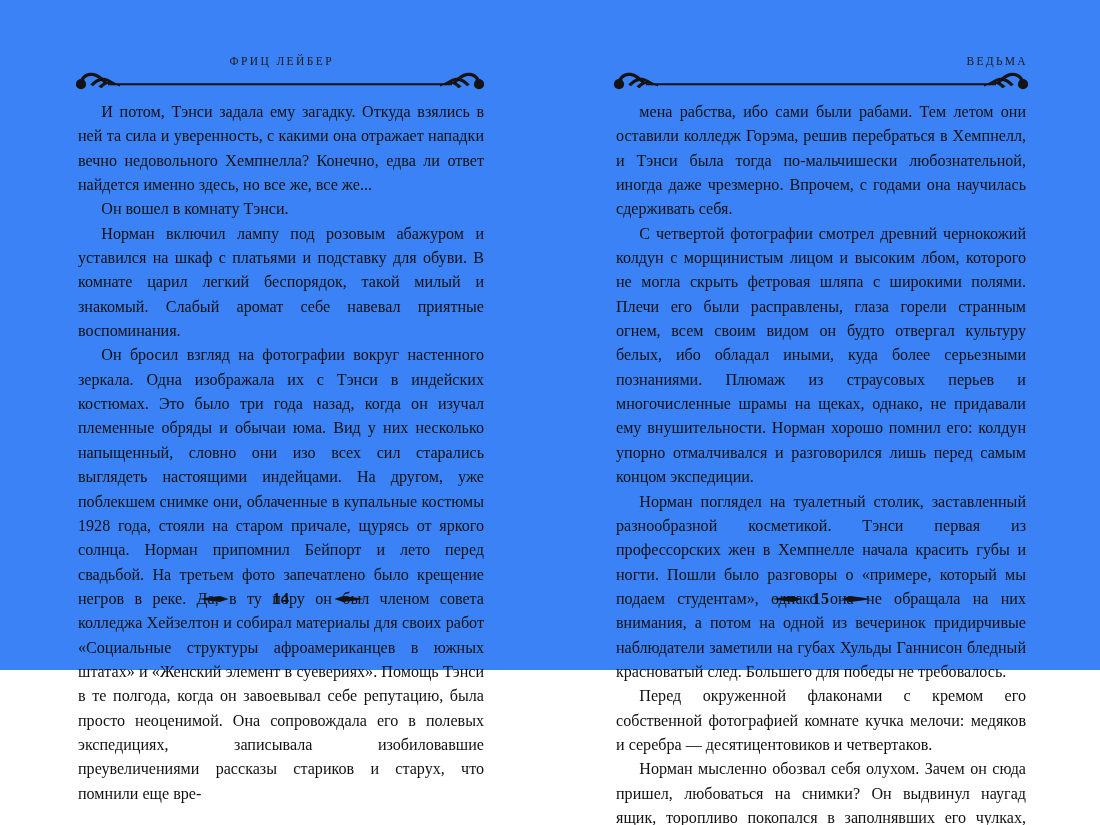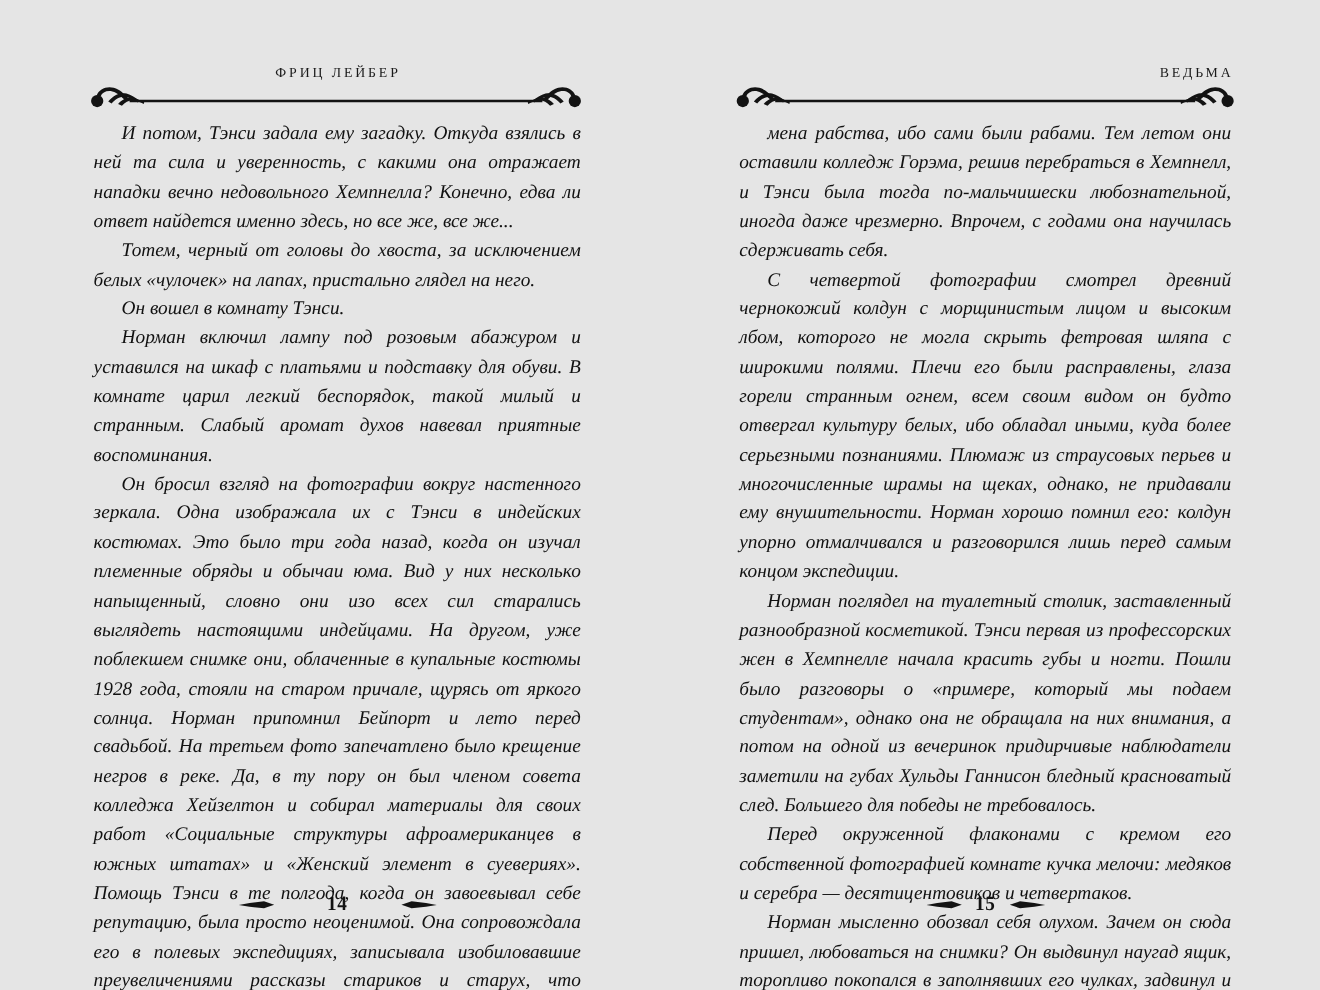--- a/index.html
+++ b/index.html
@@ -19,23 +19,23 @@
     position: relative;
     width: 1100px;
     height: 825px;
     display: flex;
     background: #ffffff;
   }
 
   .page {
     position: relative;
     width: 550px;
-    height: 825px;
+    height: 670px;
     box-sizing: border-box;
-    background: #e5e5e5;
+    background: #3b82f6;
   }
 
   
   .runhead {
     position: absolute;
     top: 52px;
     height: 18px;
     line-height: 18px;
     text-align: center;
     font-size: 11.5px;
@@ -60,21 +60,20 @@
     text-align: justify;
     text-justify: inter-word;
     font-size: 16.1px;
     line-height: 24.35px;
     color: #111111;
     hyphens: manual;
   }
   .column p {
     margin: 0;
     text-indent: 1.45em;
-    font-style: italic;
   }
 
   
   .folio {
     position: absolute;
     bottom: 60px;
     height: 22px;
     display: flex;
     align-items: center;
     justify-content: center;
@@ -125,23 +124,22 @@
           <circle cx="405" cy="14.2" r="5.1"></circle>
           <path d="M405.5 9.6 C403.5 4.4 397.5 1.6 391.2 3.2 C386 4.5 383 8.2 379.4 11.4 L380.6 14.2 C384.8 11.0 388 7.2 392.4 6.2 C396.8 5.2 400.8 6.8 402.2 10.4 Z"></path>
           <path d="M395.8 14.6 C391.8 9.8 386.4 6.6 380.6 8.0 C376.6 9.0 373.8 11.3 370.6 13.4 L371.4 15.4 C374.8 13.4 377.6 11.4 381 10.8 C385.4 10.0 389.6 12.4 393 16.2 Z"></path>
           <path d="M387.6 16.6 C384 12.6 379.2 10.2 374.2 11.6 C371 12.5 368.6 14.0 365.8 15.3 L366.2 16.6 C369 15.3 371.4 14.0 374.4 13.6 C378.2 13.1 381.6 15.2 384.4 18.2 Z"></path>
         </g>
       </svg>
     </div>
 
     <div class="column">
       <p>И потом, Тэнси задала ему загадку. Откуда взялись в ней та сила и уверенность, с какими она отражает нападки вечно недовольного Хемпнелла? Конечно, едва ли ответ найдется именно здесь, но все же, все же...</p>
-      <p>Тотем, черный от головы до хвоста, за исключением белых «чулочек» на лапах, пристально глядел на него.</p>
       <p>Он вошел в комнату Тэнси.</p>
-      <p>Норман включил лампу под розовым абажуром и уставился на шкаф с платьями и подставку для обуви. В комнате царил легкий беспорядок, такой милый и странным. Слабый аромат духов навевал приятные воспоминания.</p>
+      <p>Норман включил лампу под розовым абажуром и уставился на шкаф с платьями и подставку для обуви. В комнате царил легкий беспорядок, такой милый и знакомый. Слабый аромат себе навевал приятные воспоминания.</p>
       <p>Он бросил взгляд на фотографии вокруг настенного зеркала. Одна изображала их с Тэнси в индейских костюмах. Это было три года назад, когда он изучал племенные обряды и обычаи юма. Вид у них несколько напыщенный, словно они изо всех сил старались выглядеть настоящими индейцами. На другом, уже поблекшем снимке они, облаченные в купальные костюмы 1928 года, стояли на старом причале, щурясь от яркого солнца. Норман припомнил Бейпорт и лето перед свадьбой. На третьем фото запечатлено было крещение негров в реке. Да, в ту пору он был членом совета колледжа Хейзелтон и собирал материалы для своих работ «Социальные структуры афроамериканцев в южных штатах» и «Женский элемент в суевериях». Помощь Тэнси в те полгода, когда он завоевывал себе репутацию, была просто неоценимой. Она сопровождала его в полевых экспедициях, записывала изобиловавшие преувеличениями рассказы стариков и старух, что помнили еще вре-</p>
     </div>
 
     <div class="folio">
       <span class="folio-dash">
         <svg width="30" height="10" viewBox="0 0 30 10" xmlns="http://www.w3.org/2000/svg" aria-hidden="true">
           <path d="M0 5.1 L9 3.6 L21 2.1 L29.5 5.0 L21 7.9 L9 6.6 Z" fill="#131313"></path>
         </svg>
       </span>
       <span class="folio-num">14</span>

